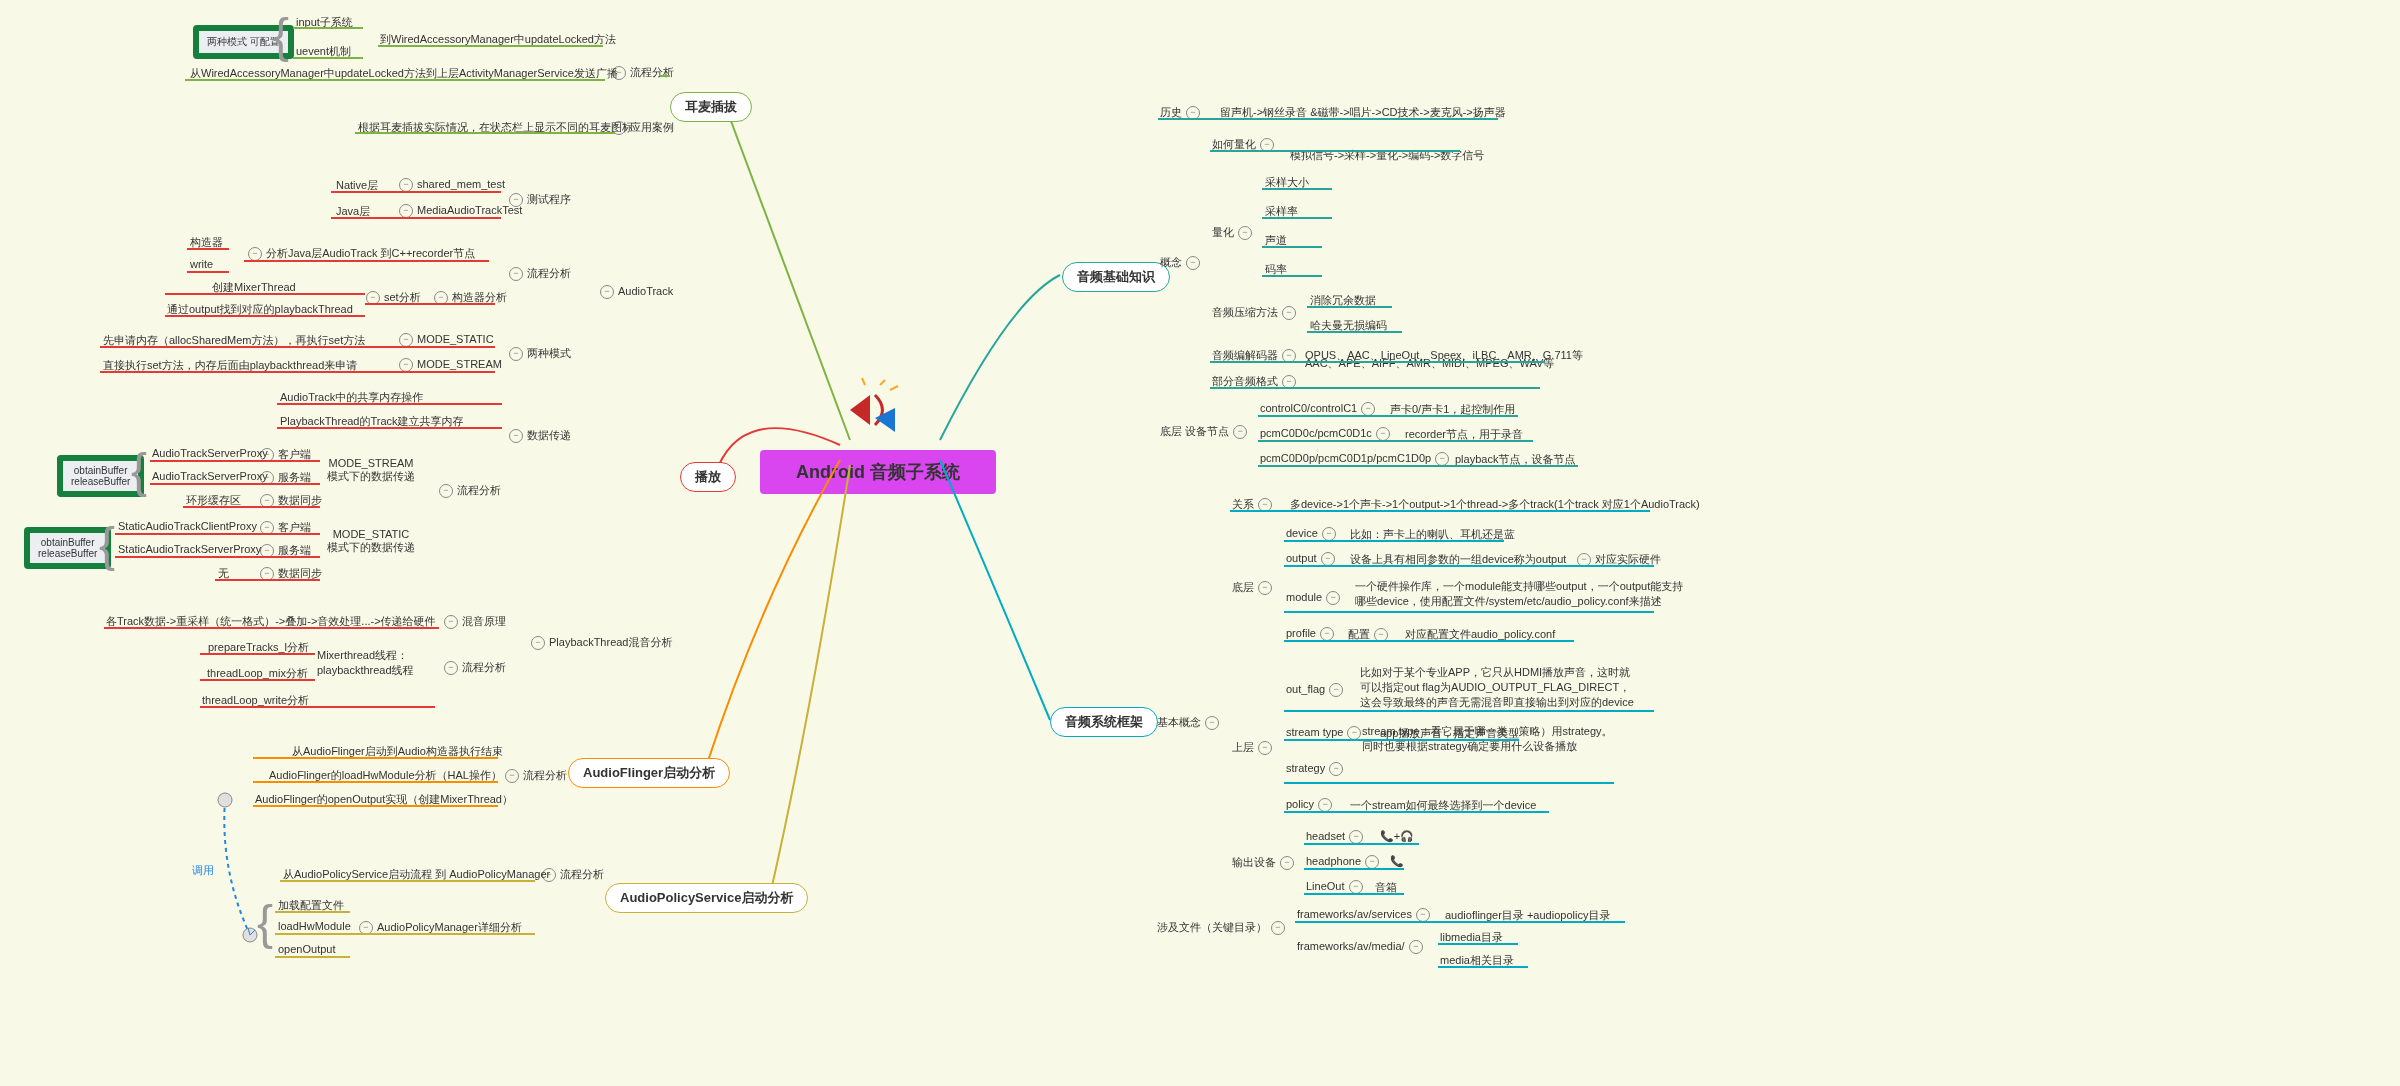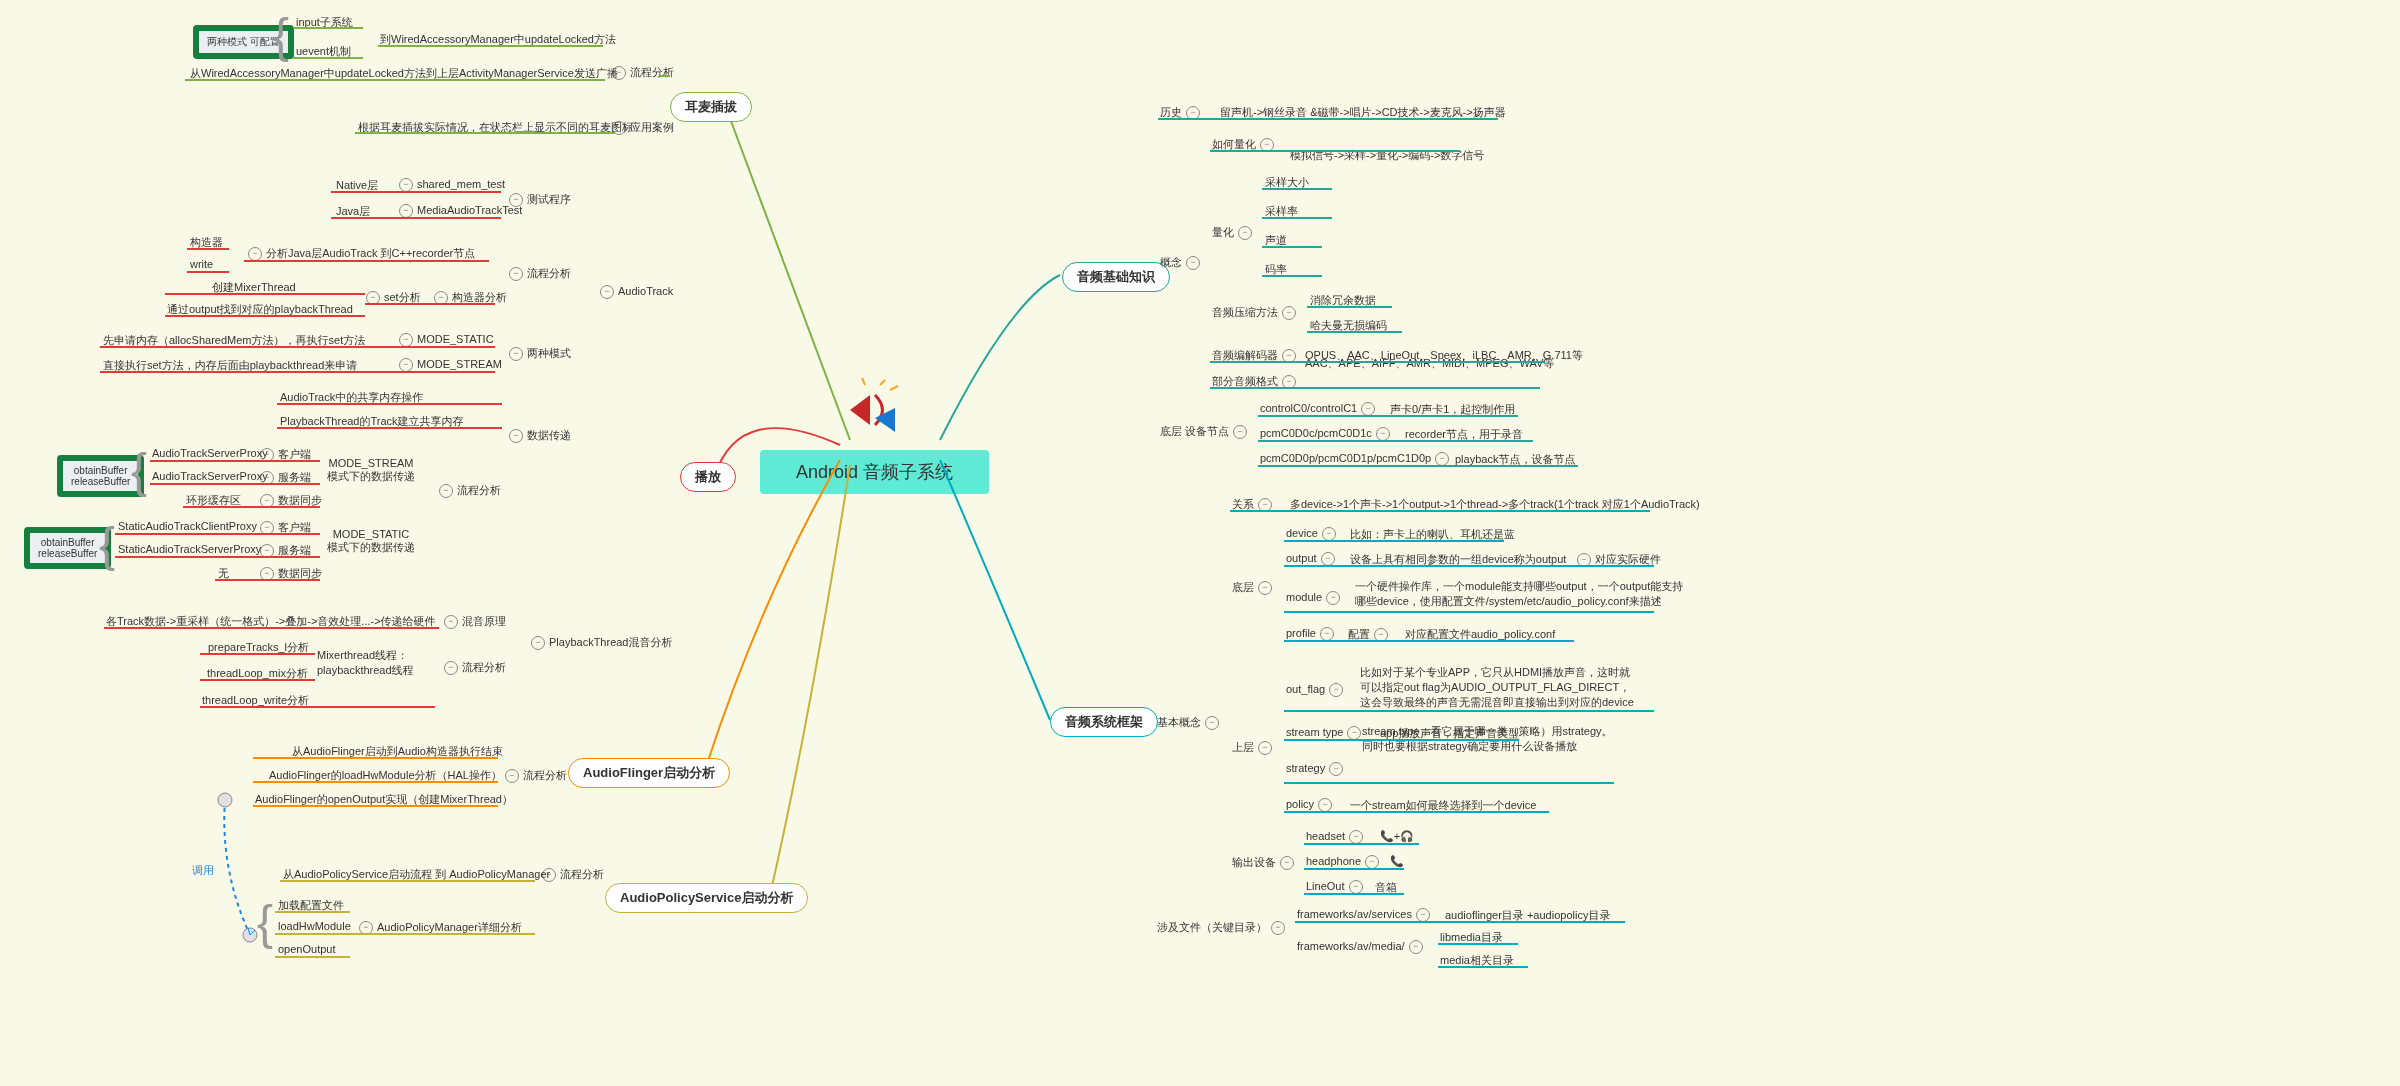--- a/index.html
+++ b/index.html
@@ -1,17 +1,17 @@
 <!DOCTYPE html>
 <html><head>
 <meta charset="utf-8">
 <style>
 body{margin:0;padding:0;background:#f9f9e8;font-family:Arial,sans-serif;font-size:11px;color:#333;position:relative;width:2400px;height:1086px;overflow:hidden}
 .node{position:absolute;padding:3px 10px;border-radius:4px;white-space:nowrap}
-.center{background:#5eead4;border:none;font-size:18px;font-weight:normal;padding:10px 36px;text-align:center}
+.center{background:#d946ef;border:none;font-size:18px;font-weight:bold;padding:10px 36px;text-align:center}
 .branch{background:#fff;border:1.5px solid;font-size:13px;font-weight:bold;padding:5px 14px;border-radius:18px}
 .label{position:absolute;font-size:11px;white-space:nowrap}
 .toggle{display:inline-block;width:12px;height:12px;border-radius:50%;border:1px solid #888;text-align:center;line-height:10px;font-size:9px;margin:0 4px;vertical-align:middle;color:#888}
 .line{position:absolute;height:1.5px}.b-green{border-color:#7cb342}.bg-green{background:#7cb342}.b-red{border-color:#e53935}.bg-red{background:#e53935}.b-orange{border-color:#fb8c00}.bg-orange{background:#fb8c00}.b-yellow{border-color:#c9b037}.bg-yellow{background:#c9b037}.b-teal{border-color:#26a69a}.bg-teal{background:#26a69a}.b-cyan{border-color:#00acc1}.bg-cyan{background:#00acc1}
 .c-blue{color:#1e88e5}
 .badge{position:absolute;background:#eceff1;border:6px solid #15803d;padding:4px 8px;border-radius:4px;font-size:10px;text-align:center}
 .brace{position:absolute;font-size:48px;color:#999;font-weight:100}
 svg.conn{position:absolute;top:0;left:0;pointer-events:none}
 </style>
 </head>

